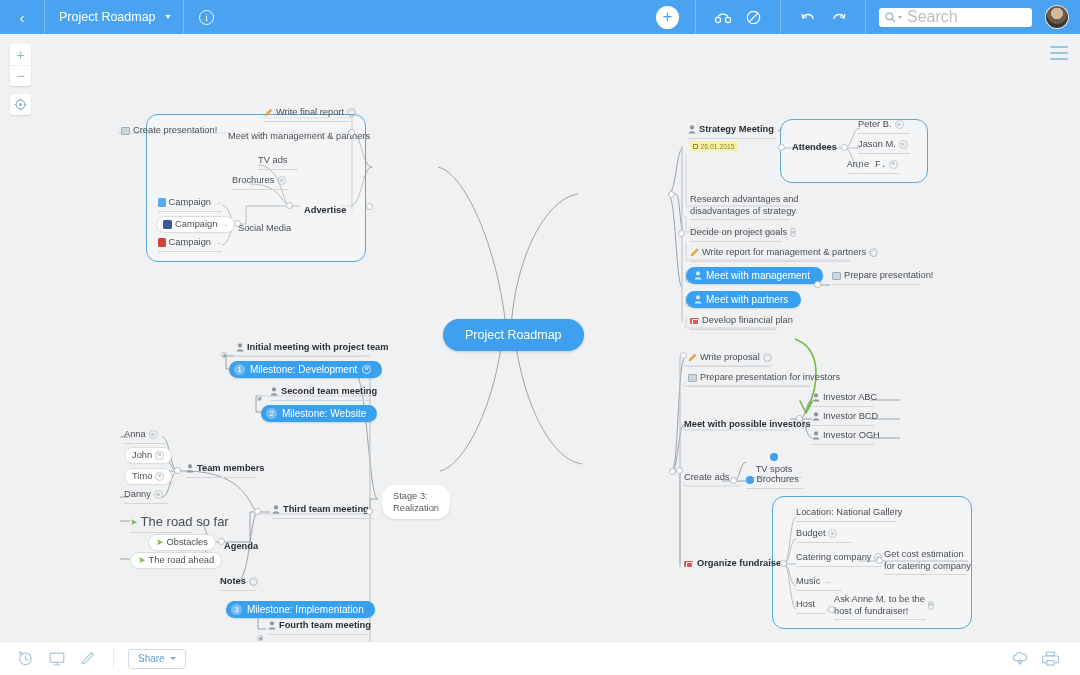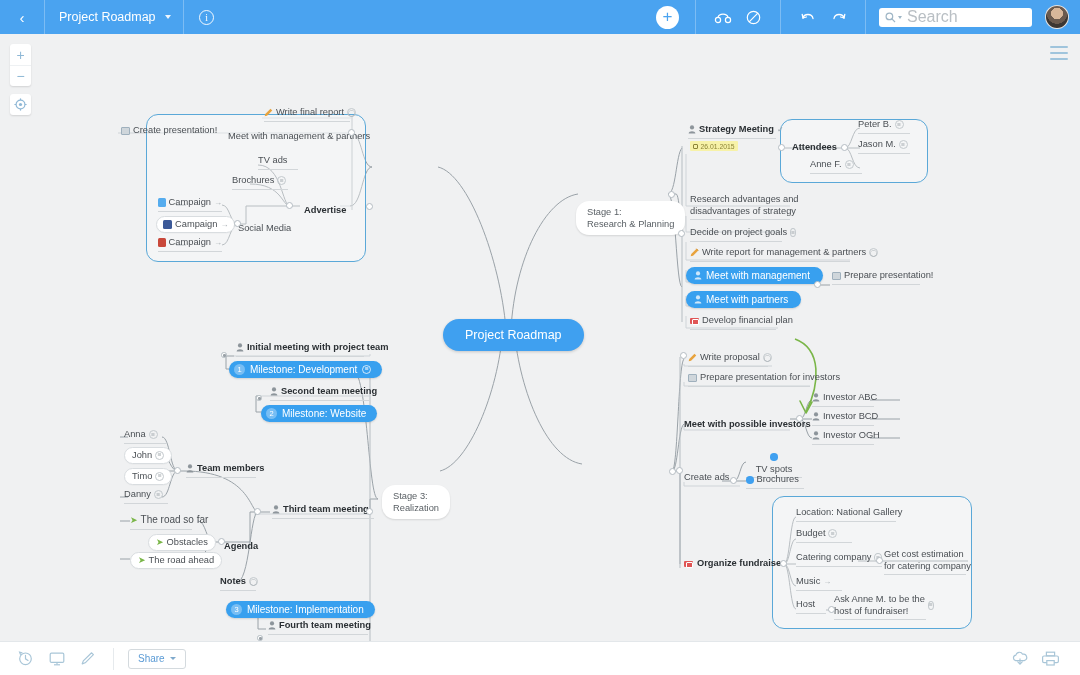--- a/index.html
+++ b/index.html
@@ -405,24 +405,20 @@
       </svg>
     </div>
     <div class="hamburger">
       <i></i>
         <i></i>
         <i></i>
     </div>
 
     <div class="node root" style="left:443px; top:285px;">Project Roadmap</div>
 
-    <div class="node stage" style="left:576px; top:167px;">
-      <div>Stage 1:</div>
-      <div>Research &amp; Planning</div>
-    </div>
     <div class="node stage" style="left:382px; top:451px;">
       <div>Stage 3:</div>
       <div>Realization</div>
     </div>
 
     <div class="node" style="left:688px; top:90px;">
       <div class="uline" style="width:88px;">
         <svg class="ic ic-person" viewBox="0 0 8 9">
           <circle cx="4" cy="2.4" r="2.1" fill="#8d959b"></circle>
             <path d="M0.6 8.6 C0.8 5.4 7.2 5.4 7.4 8.6Z" fill="#8d959b"></path>
@@ -444,21 +440,21 @@
         <span class="lbl">Peter B.</span>
         <span class="badge-circ">≡</span>
       </div>
     </div>
     <div class="node" style="left:858px; top:105px;">
       <div class="uline" style="width:52px;">
         <span class="lbl">Jason M.</span>
         <span class="badge-circ">≡</span>
       </div>
     </div>
-    <div class="node" style="left:810px; top:125px;">
+    <div class="node" style="left:847px; top:125px;font-family:Liberation Mono, monospace;">
       <div class="uline" style="width:52px;">
         <span class="lbl">Anne F.</span>
         <span class="badge-circ">≡</span>
       </div>
     </div>
 
     <div class="node" style="left:690px; top:160px;">
       <div style="border-bottom:1px solid #d2d6d9; padding-bottom:2px; width:100px;">
         <div class="lbl">Research advantages and</div>
         <div class="lbl">disadvantages of strategy</div>
@@ -682,21 +678,21 @@
         <span class="lbl">Danny</span>
         <span class="badge-circ">≡</span>
       </div>
     </div>
     <div class="node" style="left:224px; top:501px;">
       <span class="lbl bold">Agenda</span>
     </div>
     <div class="node" style="left:130px; top:480px;">
       <div class="uline" style="width:62px;">
         <span class="arrow-grn">➤</span>
-        <span class="lbl" style="font-size:10px;">The road so far</span>
+        <span class="lbl" style="font-size:13px;">The road so far</span>
       </div>
     </div>
     <div class="node pill" style="left:148px; top:500px; padding:1.5px 7px;">
       <span class="arrow-grn">➤</span>
       <span class="lbl">Obstacles</span>
     </div>
     <div class="node pill" style="left:130px; top:518px; padding:1.5px 7px;">
       <span class="arrow-grn">➤</span>
       <span class="lbl">The road ahead</span>
     </div>

